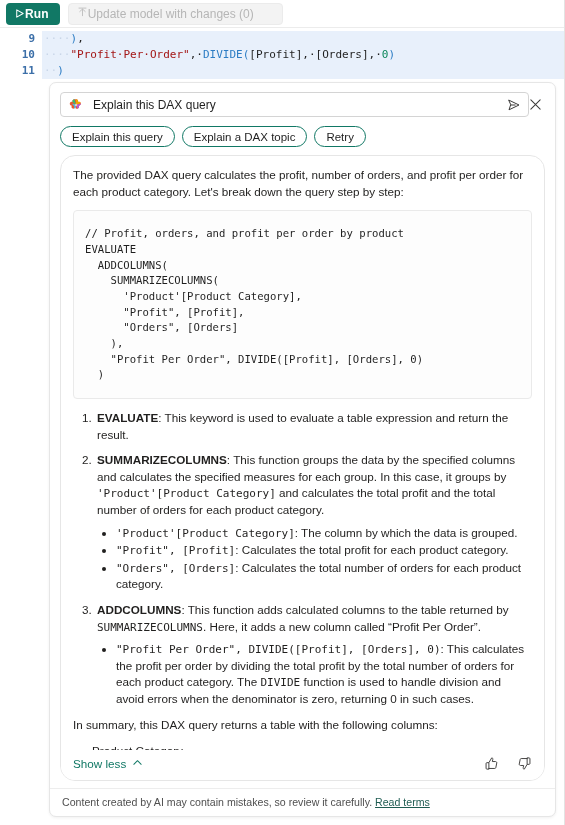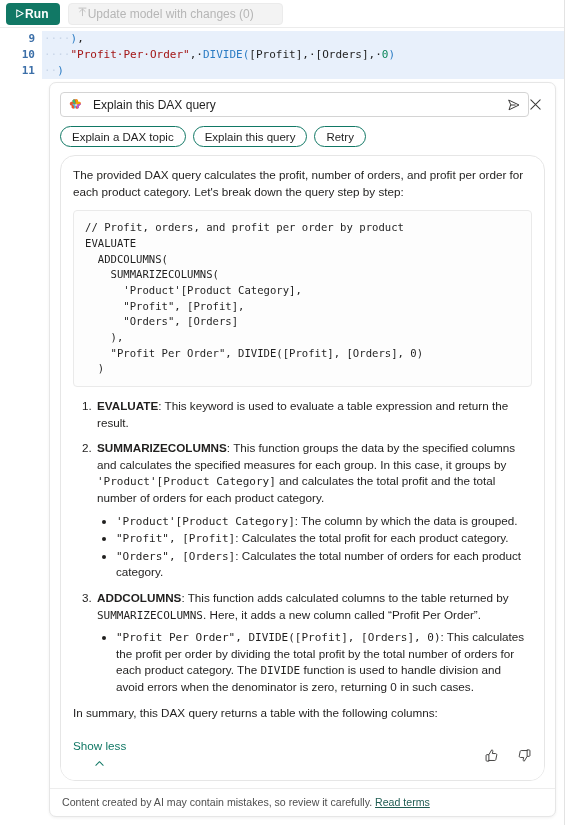--- a/index.html
+++ b/index.html
@@ -184,21 +184,21 @@
     padding: 11px 12px 4px 12px;
     font-size: 11.7px;
     line-height: 1.42;
     color: #201f1e;
   }
   .answer-body p { margin: 0 0 10px 0; }
   .codeblock {
     border: 1px solid #eaeaea;
     border-radius: 4px;
     background: #fdfdfd;
-    padding: 9px 11px;
+    padding: 15px 11px;
     margin: 0 0 11px 0;
     font-family: "DejaVu Sans Mono", monospace;
     font-size: 10.6px;
     line-height: 1.48;
     white-space: pre;
     color: #1f1f1f;
     overflow: hidden;
   }
   ol.steps {
     margin: 0 0 6px 0;
@@ -236,21 +236,20 @@
     flex: 0 0 auto;
     background: #ffffff;
   }
   .showless {
     display: inline-flex;
     align-items: center;
     gap: 6px;
     color: #117865;
     font-size: 11.7px;
     cursor: pointer;
-    flex-direction: column;
   }
   .feedback { display: flex; gap: 18px; align-items: center; }
   .fb-icon { cursor: pointer; line-height: 0; }
 
   
   .disclaimer {
     flex: 0 0 auto;
     border-top: 1px solid #ededed;
     margin: 7px 0 0 0;
     padding: 7px 12px 8px 12px;
@@ -325,22 +324,22 @@
         </span>
       </div>
       <span class="close-icon">
         <svg width="13" height="13" viewBox="0 0 14 14">
             <path d="M2 2 L12 12 M12 2 L2 12" fill="none" stroke="#3b3a39" stroke-width="1.1" stroke-linecap="round"></path>
           </svg>
       </span>
     </div>
 
     <div class="chips" id="chip-row">
+        <button class="chip">Explain this query</button>
         <button class="chip">Explain a DAX topic</button>
-        <button class="chip">Explain this query</button>
         <button class="chip">Retry</button>
       </div>
 
     <div class="answer">
       <div class="answer-body">
         <p>The provided DAX query calculates the profit, number of orders, and profit per order for each product category. Let's break down the query step by step:</p>
         <div class="codeblock">// Profit, orders, and profit per order by product
 EVALUATE
   ADDCOLUMNS(
     SUMMARIZECOLUMNS(

